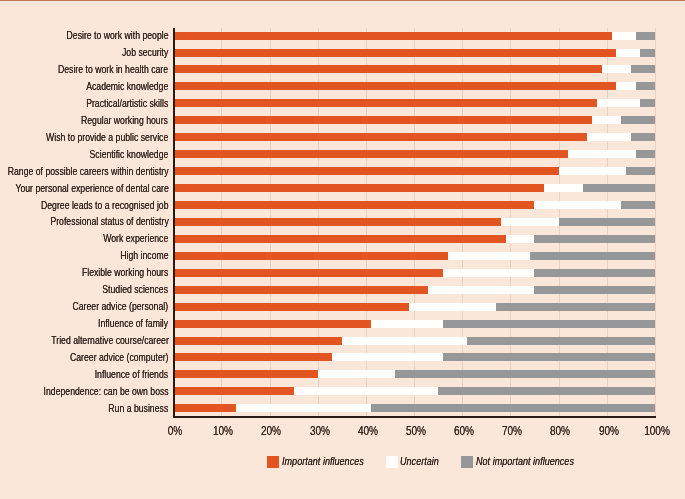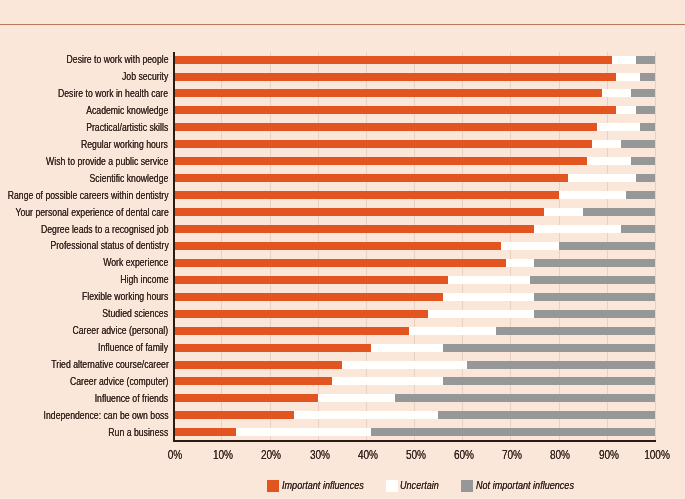--- a/index.html
+++ b/index.html
@@ -1,21 +1,21 @@
 <!DOCTYPE html>
 <html><head>
 <meta charset="utf-8">
 <style>
   html,body{margin:0;padding:0;}
   body{
     width:685px;height:499px;overflow:hidden;
     background:#fbe6da;
     font-family:"Liberation Sans", sans-serif;
   }
-  #stage{position:relative;width:685px;height:355px;background:#fbe6da;margin-top:24px;}
+  #stage{position:relative;width:685px;height:355px;background:#fbe6da;}
 
   
   #toprule{position:absolute;left:0;top:0;width:685px;height:1.3px;background:#b9785a;}
 
   
   #plot{position:absolute;left:173.2px;top:28px;width:481.7px;height:388px;}
 
   .grid{position:absolute;top:0;width:1px;height:388px;background:#ead0c0;}
 
   #yaxis{position:absolute;left:173px;top:27.5px;width:1.7px;height:389.5px;background:#2a1a12;}

